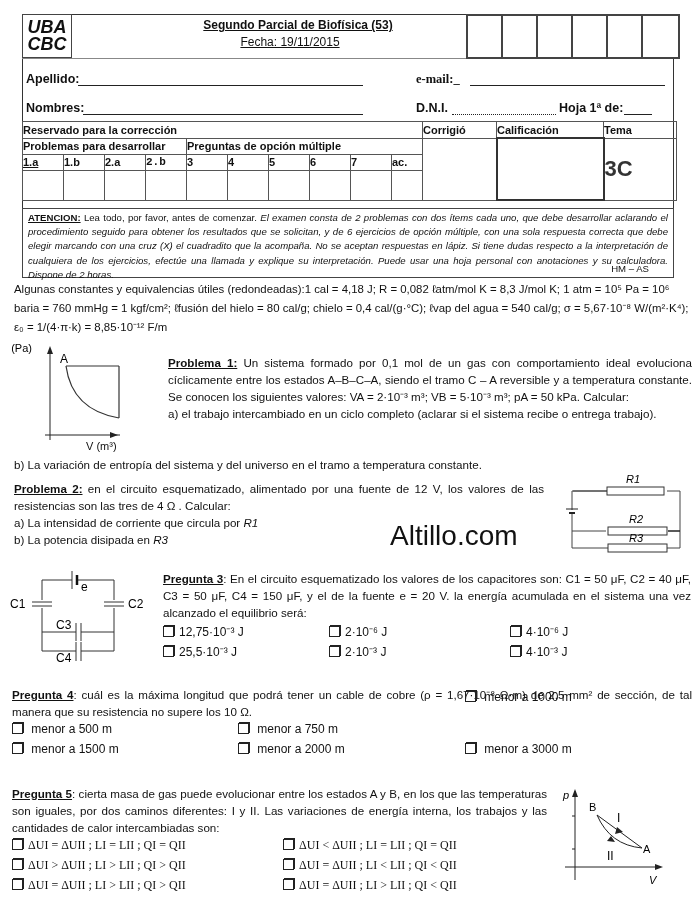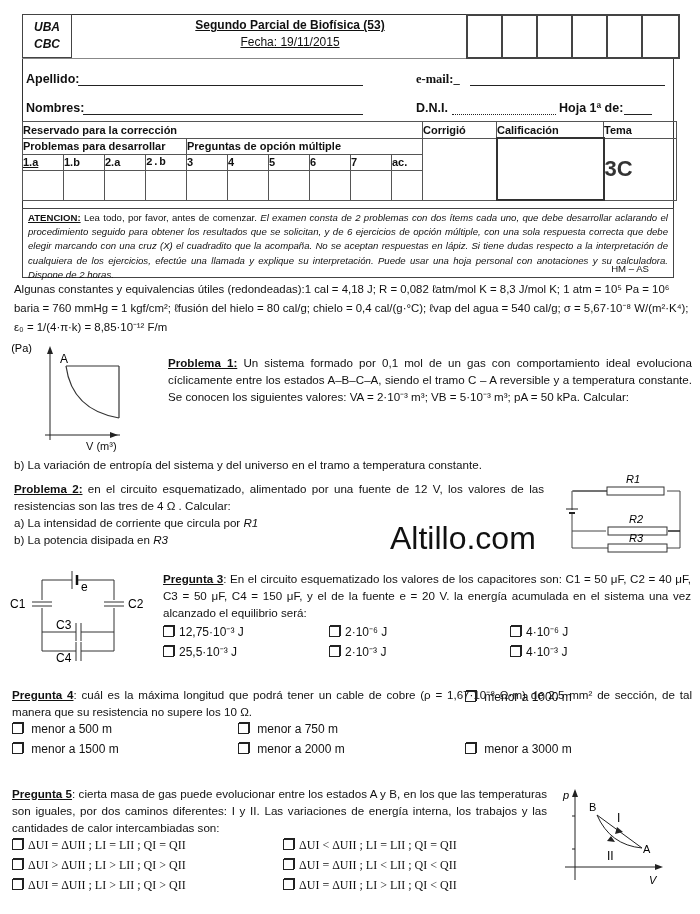--- a/index.html
+++ b/index.html
@@ -1,22 +1,22 @@
 <!DOCTYPE html>
 <html><head>
 <meta charset="utf-8">
 <style>
   html, body { margin: 0; padding: 0; background: #ffffff; }
   body { width: 700px; height: 914px; position: relative; overflow: hidden; color: #111; font-family: "Liberation Sans", sans-serif; }
   .abs { position: absolute; }
   .cal { font-family: "Liberation Sans Narrow", "Liberation Sans", sans-serif; }
   .serif { font-family: "Liberation Serif", serif; }
   .line { position: absolute; background: #333; }
-  .uba { left: 22px; top: 14px; width: 50px; height: 44px; border: 1px solid #444; font-weight: bold; font-style: italic; font-size: 12px; text-align: center; line-height: 17px; padding-top: 4px; box-sizing: border-box; }
-  .title { left: 140px; top: 18px; width: 300px; text-align: center; font-size: 12px; font-weight: bold; text-decoration: underline; }
+  .uba { left: 22px; top: 14px; width: 50px; height: 44px; border: 1px solid #444; font-weight: bold; font-style: italic; font-size: 18px; text-align: center; line-height: 17px; padding-top: 4px; box-sizing: border-box; }
+  .title { left: 148px; top: 18px; width: 300px; text-align: center; font-size: 12px; font-weight: bold; text-decoration: underline; }
   .fecha { left: 140px; top: 35px; width: 300px; text-align: center; font-size: 12px; text-decoration: underline; }
   .boxes { left: 466px; top: 14px; height: 45px; display: flex; border: 2px solid #444; box-sizing: border-box; }
   .boxes div { width: 35px; height: 41px; border-right: 2px solid #444; box-sizing: border-box; }
   .boxes div:last-child { border-right: none; }
   .flabel { font-size: 12.5px; font-weight: bold; }
   .uline { position: absolute; border-bottom: 1px solid #222; height: 0; }
 
   table.corr { position: absolute; left: 22px; top: 121px; border-collapse: collapse; font-size: 11px; font-weight: bold; }
   table.corr td { border: 1px solid #555; text-align: left; padding: 0; height: 15px; }
   .tema-val { font-size: 22px; font-weight: bold; color: #333; }
@@ -25,21 +25,21 @@
   .atencion { left: 22px; top: 208px; width: 652px; height: 70px; border: 1px solid #444; box-sizing: border-box; padding: 2px 5px; font-size: 9.6px; line-height: 14.2px; text-align: justify; }
   .atencion .head { font-weight: bold; text-decoration: underline; }
   .atencion .it { font-style: italic; }
   .hm { position: absolute; right: 24px; bottom: 1px; font-style: normal; }
 
   .const { left: 14px; top: 280px; width: 676px; font-size: 11.4px; line-height: 19px; }
   .para { font-size: 11.6px; line-height: 17px; text-align: justify; }
   .bold-u { font-weight: bold; text-decoration: underline; }
   .opt { position: absolute; font-size: 12px; white-space: nowrap; }
   .cb { display: inline-block; width: 9px; height: 9px; border: 1.5px solid #222; margin-right: 5px; vertical-align: -1px; box-shadow: 1px -1px 0 #222; }
-  .altillo { left: 390px; top: 520px; font-size: 32px; font-family: "Liberation Sans", sans-serif; color: #111; }
+  .altillo { left: 390px; top: 520px; font-size: 28px; font-family: "Liberation Sans", sans-serif; color: #111; }
   svg text { font-family: "Liberation Sans", sans-serif; }
 </style>
 </head>
 <body>
 
 <div class="line" style="left:22px;top:14px;width:1px;height:194px;"></div>
 <div class="line" style="left:673px;top:58px;width:1px;height:150px;"></div>
 <div class="line" style="left:72px;top:14px;width:394px;height:1px;"></div>
 <div class="line" style="left:22px;top:58px;width:652px;height:1px;background:#888;"></div>
 
@@ -130,20 +130,21 @@
   <path d="M56,26 Q62,70 109,78" stroke="#333" stroke-width="1.2" fill="none"></path>
   <text x="-8" y="12" font-size="11">p (Pa)</text>
   <text x="50" y="23" font-size="12">A</text>
   <text x="112" y="84" font-size="12">B</text>
   <text x="112" y="30" font-size="12">C</text>
 </svg>
 <div class="abs" style="left:86px;top:440px;font-size:11px;">V (m³)</div>
 
 <div class="abs para cal" style="left:168px;top:354px;width:524px;">
   <span class="bold-u">Problema 1:</span><span> Un sistema formado por 0,1 mol de un gas con comportamiento ideal evoluciona cíclicamente entre los estados A–B–C–A, siendo el tramo C – A reversible y a temperatura constante. Se conocen los siguientes valores: VA = 2·10⁻³ m³;  VB = 5·10⁻³ m³; pA = 50 kPa. Calcular:</span><br>
+  <span>a)    el trabajo intercambiado en un ciclo completo (aclarar si el sistema recibe o entrega trabajo).</span>
 </div>
 <div class="abs para cal" style="left:14px;top:456px;width:680px;">b)   La variación de entropía del sistema y del universo en el tramo a temperatura constante.</div>
 
 <div class="abs para cal" style="left:14px;top:480px;width:530px;">
   <span class="bold-u">Problema 2:</span><span> en el circuito esquematizado, alimentado por una fuente de 12 V, los valores de las resistencias son las tres de 4 Ω . Calcular:</span><br>
   <span>a)    La intensidad de corriente que circula por </span><i>R1</i><br>
   <span>b)    La potencia disipada en </span><i>R3</i>
 </div>
 <div class="abs altillo">Altillo.com</div>
 

